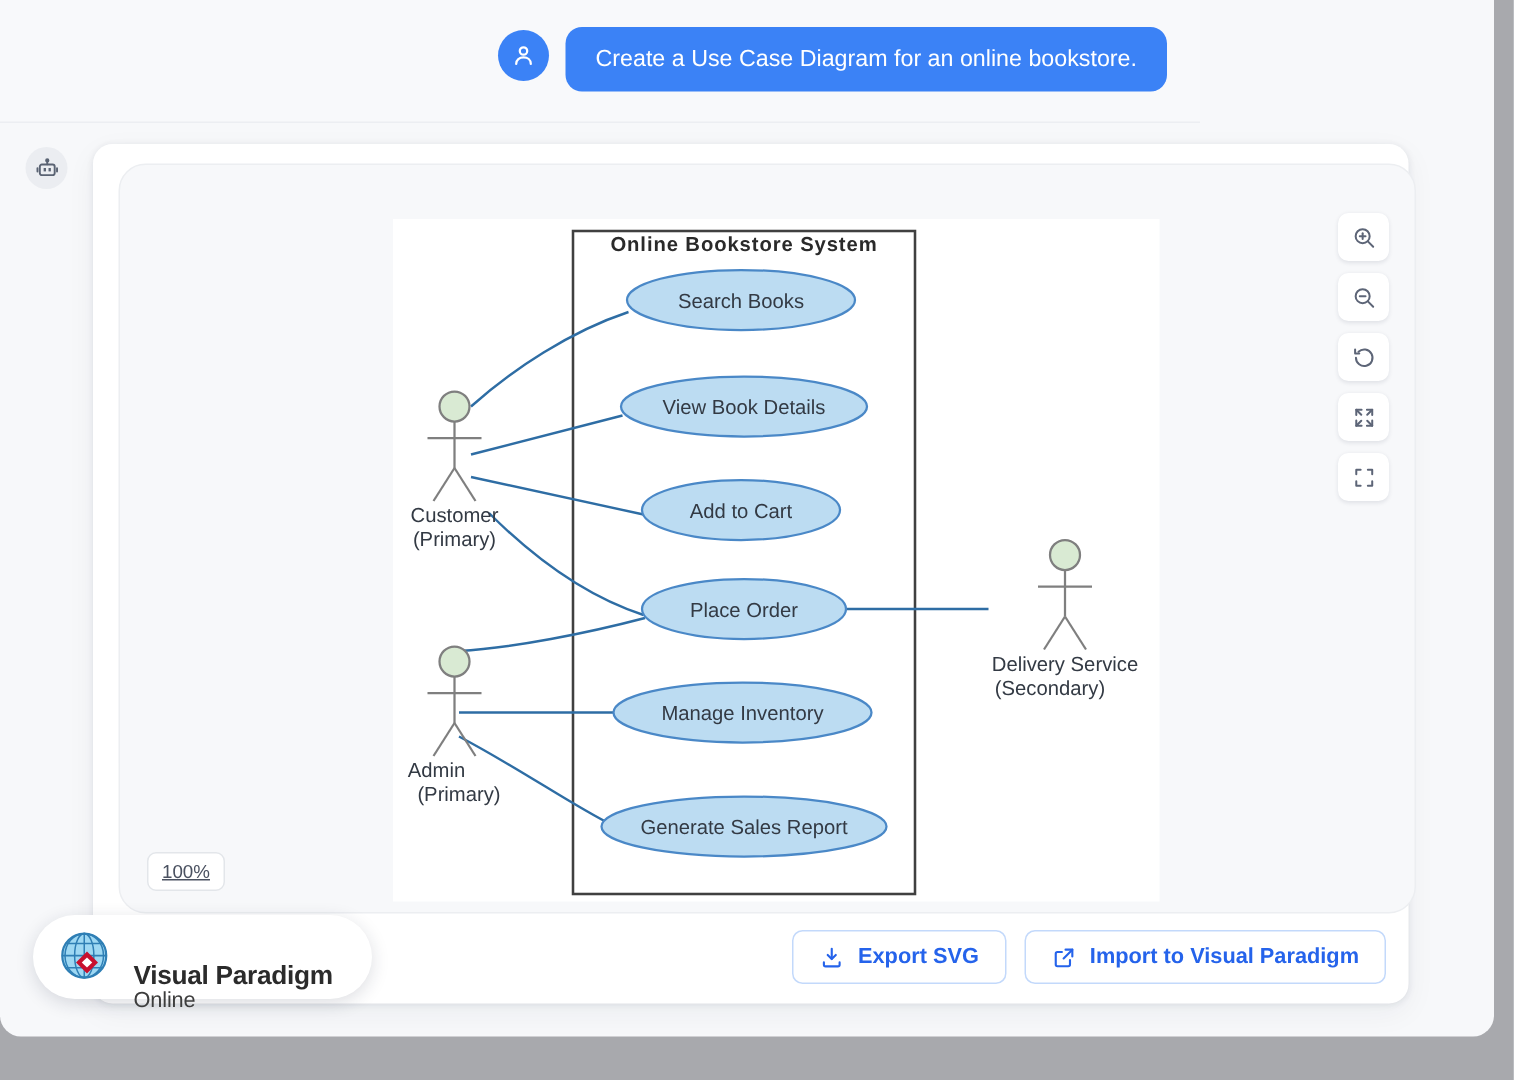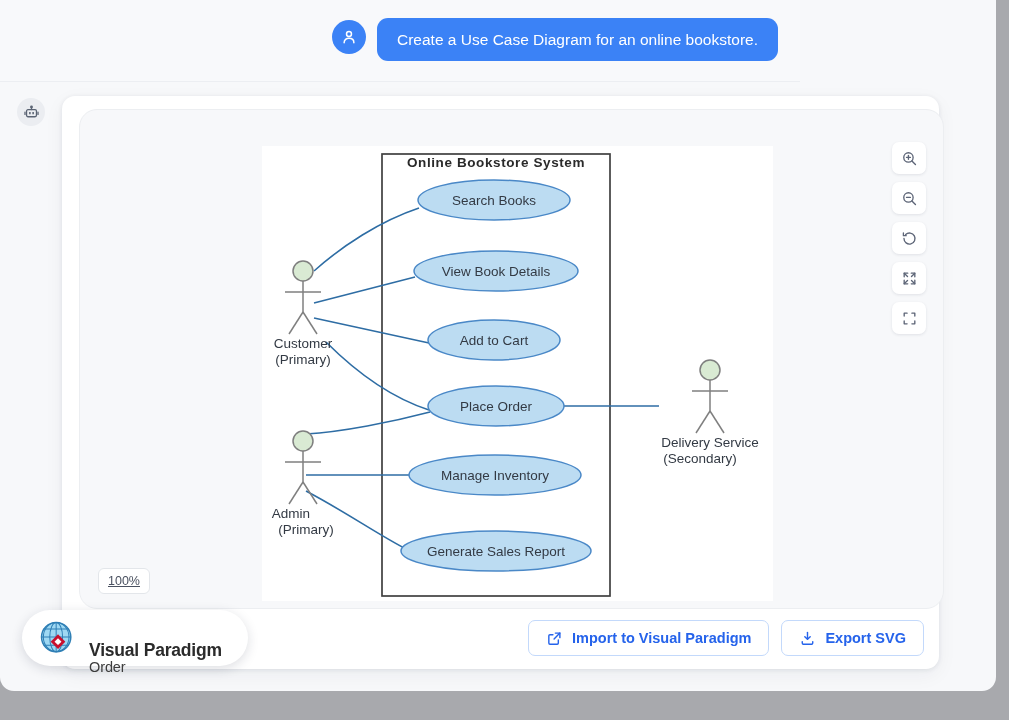--- a/index.html
+++ b/index.html
@@ -346,51 +346,51 @@
           </svg>
         </div>
       </div>
 
       <div id="zoom-badge">100%</div>
     </div>
 
     <div id="action-bar">
       <div class="action-btn">
         <svg width="17" height="17" viewBox="0 0 24 24" fill="none" stroke="#2563eb" stroke-width="2" stroke-linecap="round" stroke-linejoin="round">
+          <path d="M12 3.5v9.5"></path>
+          <polyline points="8.2,9.4 12,13.2 15.8,9.4"></polyline>
+          <path d="M4.6 16.4v2.1a1.6 1.6 0 0 0 1.6 1.6h11.6a1.6 1.6 0 0 0 1.6-1.6v-2.1"></path>
+        </svg>
+        <span>Export SVG</span>
+      </div>
+      <div class="action-btn">
+        <svg width="17" height="17" viewBox="0 0 24 24" fill="none" stroke="#2563eb" stroke-width="2" stroke-linecap="round" stroke-linejoin="round">
           <path d="M13.2 4.4H19.6V10.8"></path>
           <path d="M19.6 4.4L11.4 12.6"></path>
           <path d="M17.4 14.2v4.2a1.6 1.6 0 0 1-1.6 1.6H5.6A1.6 1.6 0 0 1 4 18.4V8.2a1.6 1.6 0 0 1 1.6-1.6h4.2"></path>
         </svg>
         <span>Import to Visual Paradigm</span>
-      </div>
-      <div class="action-btn">
-        <svg width="17" height="17" viewBox="0 0 24 24" fill="none" stroke="#2563eb" stroke-width="2" stroke-linecap="round" stroke-linejoin="round">
-          <path d="M12 3.5v9.5"></path>
-          <polyline points="8.2,9.4 12,13.2 15.8,9.4"></polyline>
-          <path d="M4.6 16.4v2.1a1.6 1.6 0 0 0 1.6 1.6h11.6a1.6 1.6 0 0 0 1.6-1.6v-2.1"></path>
-        </svg>
-        <span>Export SVG</span>
       </div>
     </div>
   </div>
 
   <div id="brand-badge">
     <svg width="44" height="44" viewBox="0 0 48 48">
       <circle cx="22" cy="23" r="16" fill="#9ed8f3" stroke="#2f7fb5" stroke-width="1.6"></circle>
       <g stroke="#2f7fb5" stroke-width="1.1" fill="none">
         <ellipse cx="22" cy="23" rx="7" ry="16"></ellipse>
         <ellipse cx="22" cy="23" rx="14" ry="16"></ellipse>
         <line x1="6" y1="23" x2="38" y2="23"></line>
         <path d="M8.4 14.2 H35.6"></path>
         <path d="M8.4 31.8 H35.6"></path>
         <line x1="22" y1="7" x2="22" y2="39"></line>
       </g>
       <path d="M24 20 L32 28 L24 36 L16 28 Z" fill="#c8102e"></path>
       <path d="M24 24.4 L27.8 28 L24 31.6 L20.2 28 Z" fill="#ffffff"></path>
     </svg>
     <div id="brand-text">
       <div id="brand-line1">Visual Paradigm</div>
-      <div id="brand-line2">Order</div>
+      <div id="brand-line2">Online</div>
     </div>
   </div>
 
   <div id="page-scrollbar"></div>
 </div>
 
 </body></html>

